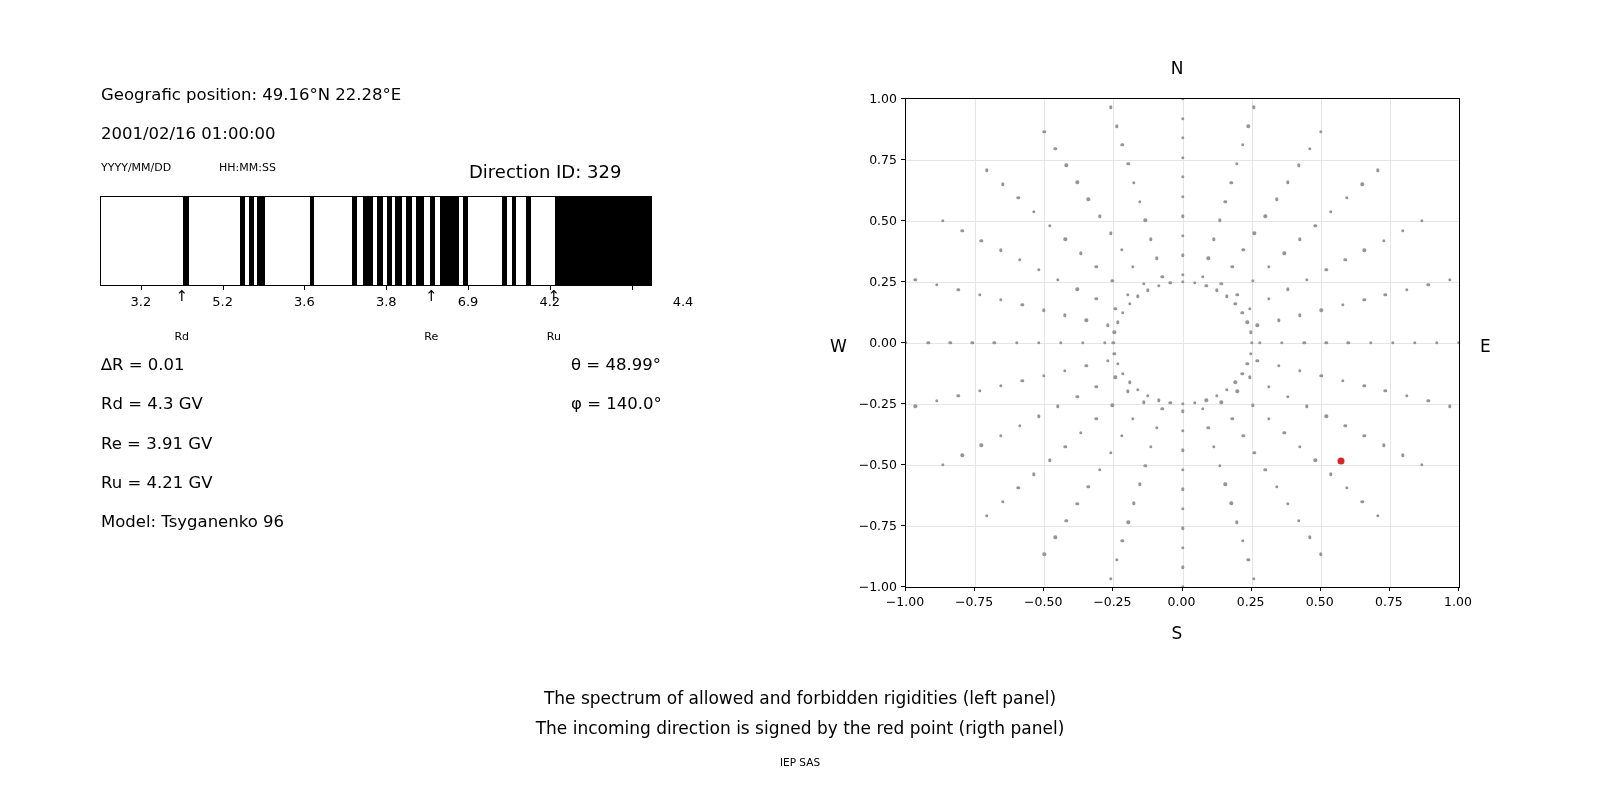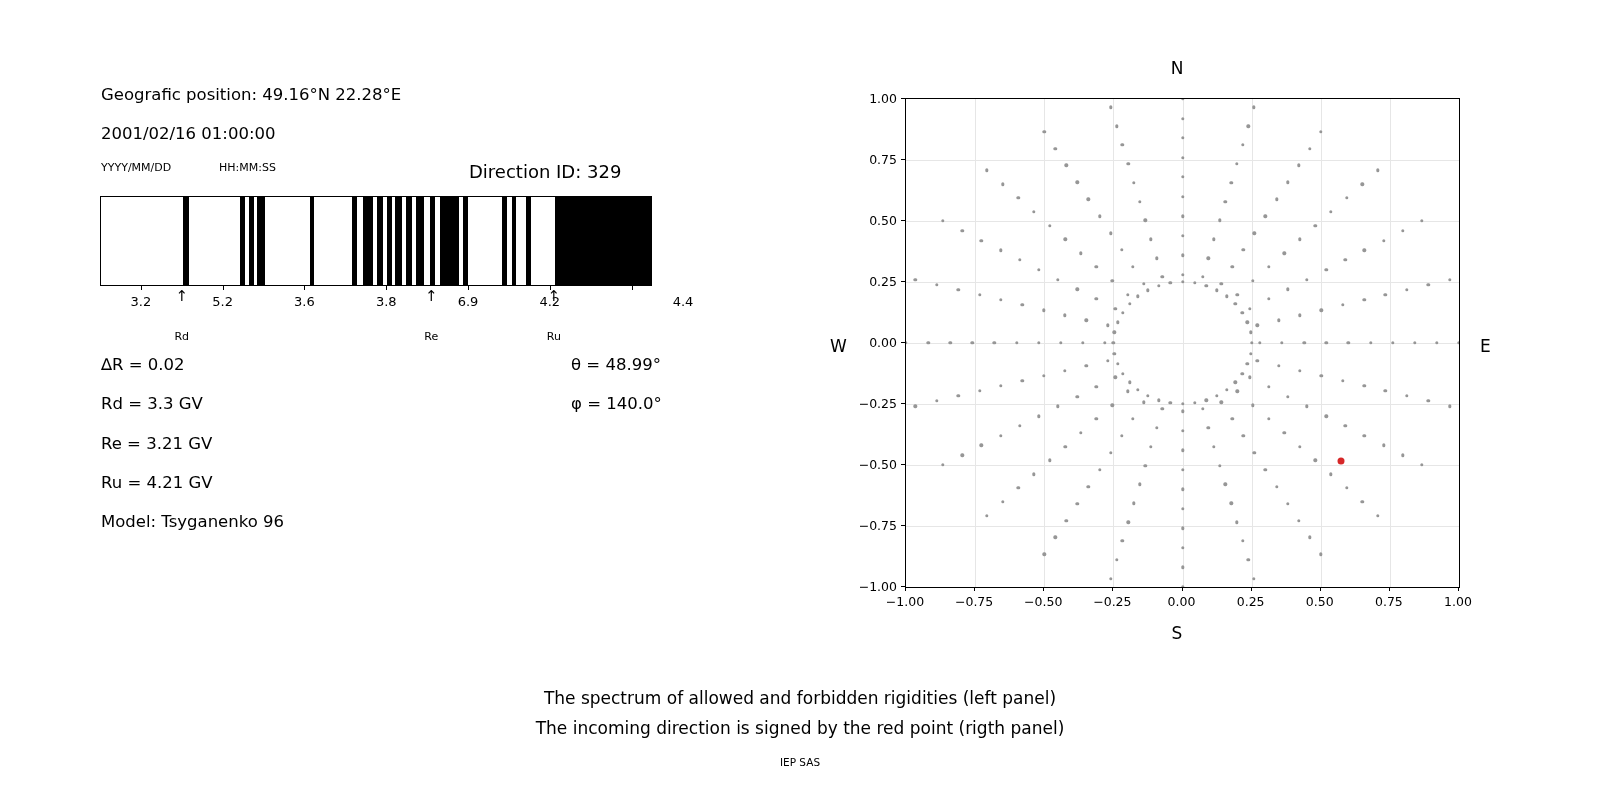--- a/index.html
+++ b/index.html
@@ -209,23 +209,23 @@
       <div class="tick" style="left: 631.556px;"></div>
       <div class="tick-label" style="left: 639px; margin-left: 44px;">4.4</div>
       <div class="marker-arrow" style="left: 181.778px; top: 289px;">↑</div>
       <div class="marker-label" style="left: 181.778px; top: 330px;">Rd</div>
       <div class="marker-arrow" style="left: 431.2px; top: 289px;">↑</div>
       <div class="marker-label" style="left: 431.2px; top: 330px;">Re</div>
       <div class="marker-arrow" style="left: 553.867px; top: 289px;">↑</div>
       <div class="marker-label" style="left: 553.867px; top: 330px;">Ru</div>
     </div>
 
-  <div class="info info-dR">∆R = 0.02</div>
-  <div class="info info-Rd">Rd = 3.3 GV</div>
-  <div class="info info-Re">Re = 3.21 GV</div>
+  <div class="info info-dR">∆R = 0.01</div>
+  <div class="info info-Rd">Rd = 4.3 GV</div>
+  <div class="info info-Re">Re = 3.91 GV</div>
   <div class="info info-Ru">Ru = 4.21 GV</div>
   <div class="info info-model">Model: Tsyganenko 96</div>
   <div class="info info-theta">θ = 48.99°</div>
   <div class="info info-phi">φ = 140.0°</div>
 </div>
 
 <div class="panel-right">
   <div class="compass c-n">N</div>
   <div class="compass c-s">S</div>
   <div class="compass c-w">W</div>

